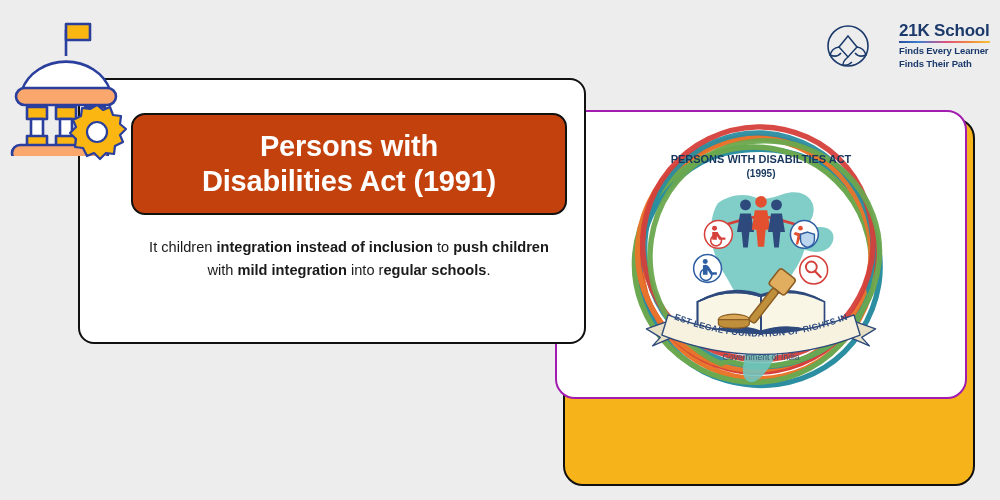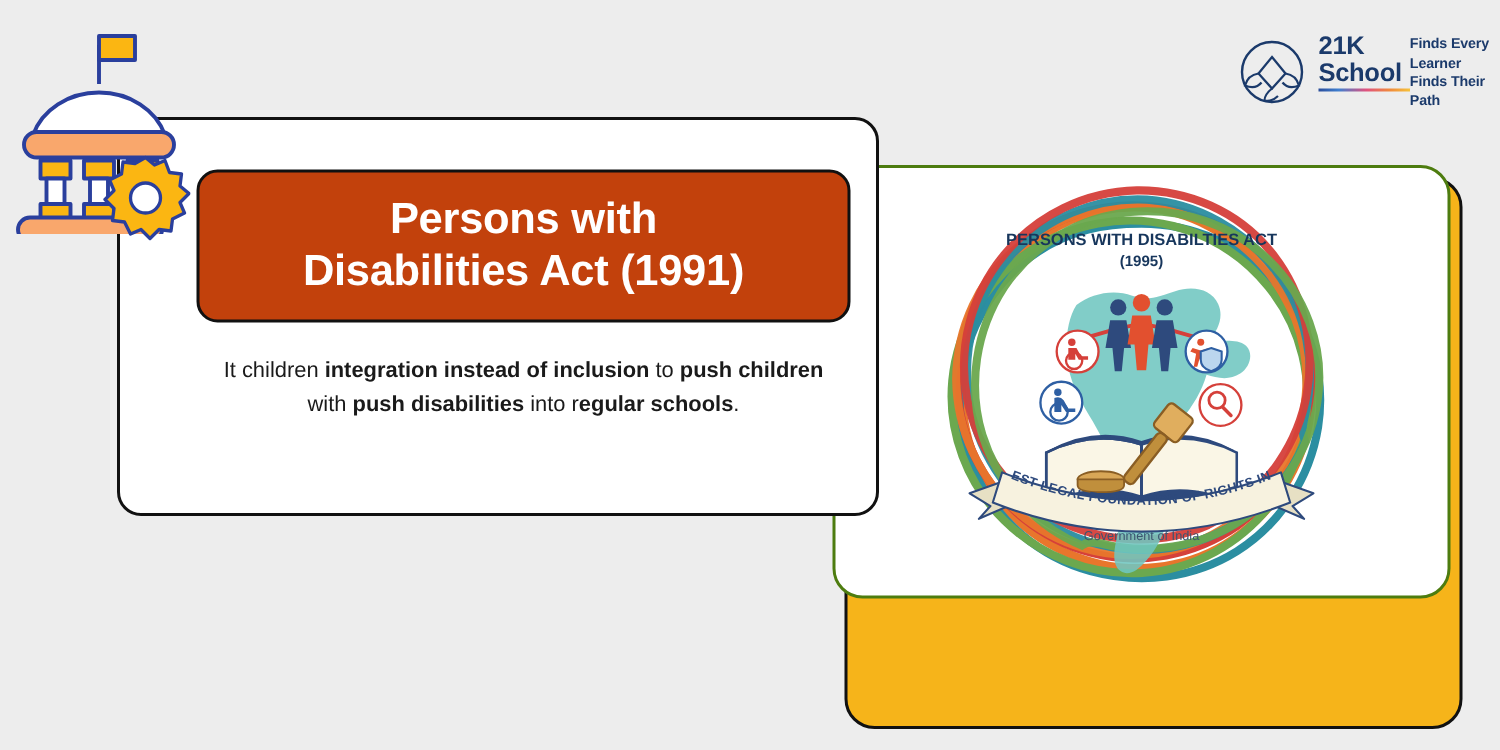--- a/index.html
+++ b/index.html
@@ -13,21 +13,21 @@
 
   
   #brand-logo {
     position: absolute;
     top: 22px; left: 826px;
     display: flex;
     align-items: center;
     gap: 9px;
   }
   #brand-mark { width: 44px; height: 44px; flex: 0 0 44px; }
-  #brand-text { display: flex; flex-direction: row; }
+  #brand-text { display: flex; flex-direction: column; margin-left: 20px; }
   #brand-name {
     font-size: 17px;
     font-weight: bold;
     color: #1b3a6b;
     letter-spacing: -0.2px;
     line-height: 1.05;
   }
   #brand-underline {
     height: 2.5px;
     width: 100%;
@@ -105,21 +105,21 @@
     background: #F6B41A;
     border: 2px solid #111111;
     border-radius: 20px;
     z-index: 1;
   }
   #emblem-card {
     position: absolute;
     left: 555px; top: 110px;
     width: 412px; height: 289px;
     background: #ffffff;
-    border: 2px solid #4d7c0f;
+    border: 2px solid #a21caf;
     border-radius: 20px;
     z-index: 2;
     overflow: hidden;
   }
   #emblem-svg { position: absolute; left: 0; top: 0; width: 100%; height: 100%; }
 
   .emb-title {
     font-family: "Liberation Sans", sans-serif;
     font-weight: bold;
     fill: #17365c;
@@ -164,21 +164,21 @@
 
 <div id="info-card"></div>
 
 <div id="title-banner">
   <div id="title-text">
     <span>Persons with</span><br>
     <span>Disabilities Act (1991)</span>
   </div>
 </div>
 
-<p id="body-paragraph"><span>It children </span><b>integration instead of inclusion</b><span> to </span><b>push children</b><span> with </span><b>push disabilities</b><span> into r</span><b>egular schools</b><span>.</span></p>
+<p id="body-paragraph"><span>It children </span><b>integration instead of inclusion</b><span> to </span><b>push children</b><span> with </span><b>mild integration</b><span> into r</span><b>egular schools</b><span>.</span></p>
 
 <div id="emblem-shadow"></div>
 <div id="emblem-card">
   <svg id="emblem-svg" viewBox="0 0 412 368">
     <defs>
       <path id="ribbonArc" d="M95 268 Q206 312 317 268"></path>
     </defs>
 
     <g fill="none" stroke-width="7" stroke-linecap="round">
       <g transform="translate(206,184)">

